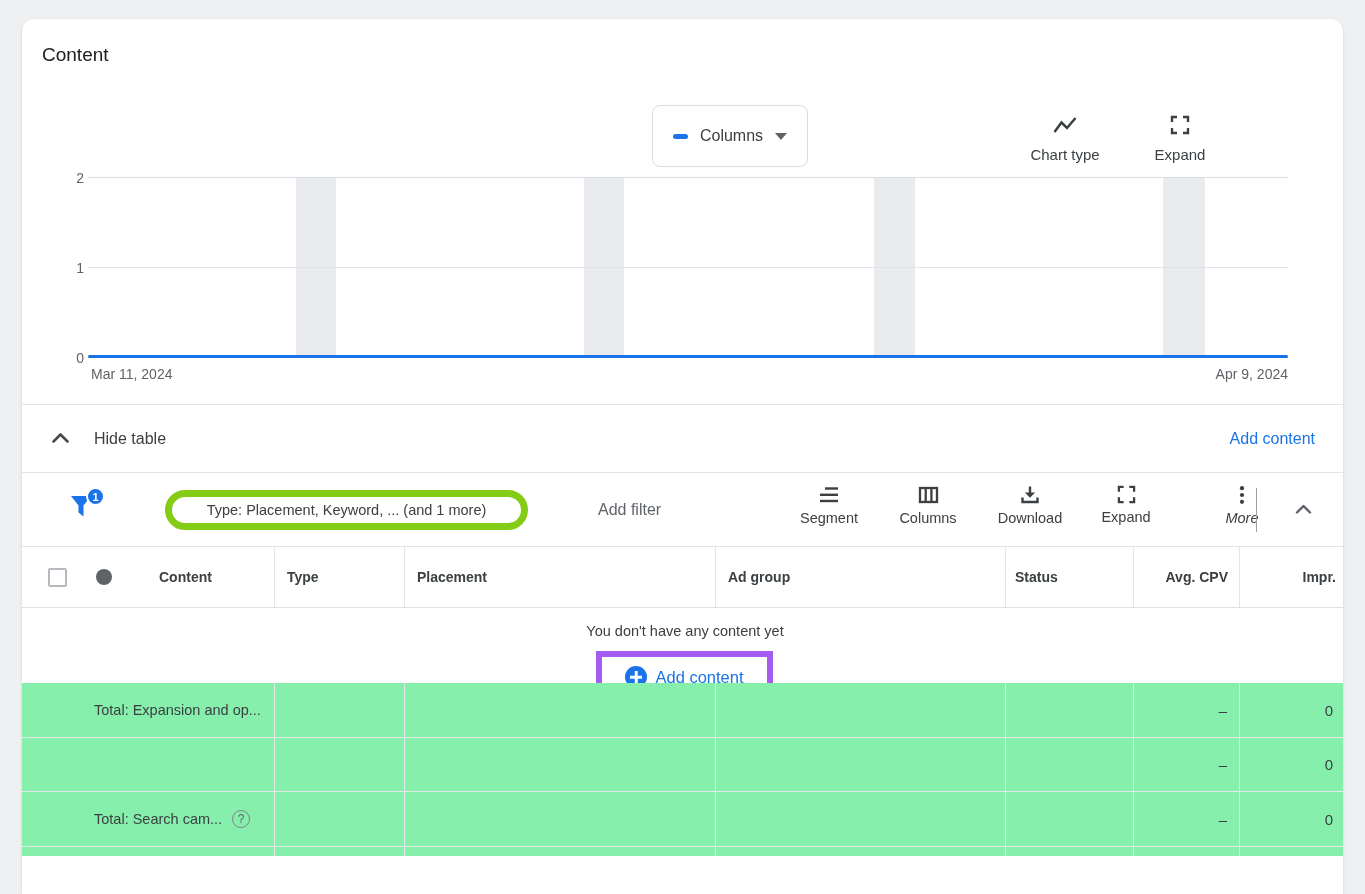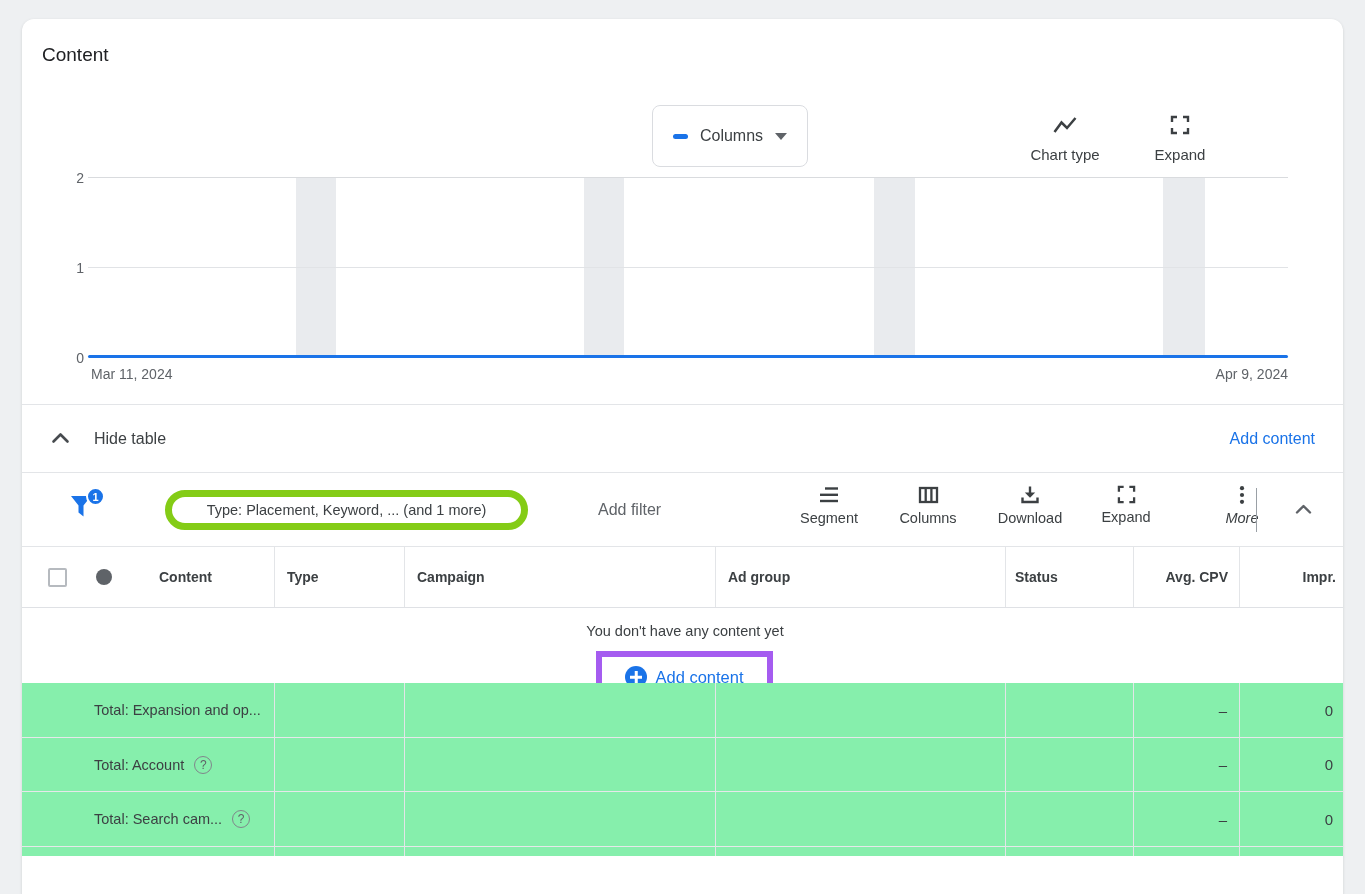--- a/index.html
+++ b/index.html
@@ -275,21 +275,21 @@
         <path d="M2 8.5 L8.5 2 L15 8.5" stroke="#5f6368" stroke-width="2.4" fill="none" stroke-linecap="round" stroke-linejoin="round"></path>
       </svg>
     </div>
   </div>
 
   <div class="thead">
     <div class="checkbox"></div>
     <div class="status-dot"></div>
     <span class="hcell" style="left:137px;">Content</span>
     <span class="hcell" style="left:265px;">Type</span>
-    <span class="hcell" style="left:395px;">Campaign</span>
+    <span class="hcell" style="left:395px;">Placement</span>
     <span class="hcell" style="left:706px;">Ad group</span>
     <span class="hcell" style="left:993px;">Status</span>
     <span class="hcell" style="right:115px;">Avg. CPV</span>
     <span class="hcell" style="right:7px;">Impr.</span>
     <div class="col-div" style="left:252px;"></div>
     <div class="col-div" style="left:382px;"></div>
     <div class="col-div" style="left:693px;"></div>
     <div class="col-div" style="left:983px;"></div>
     <div class="col-div" style="left:1111px;"></div>
     <div class="col-div" style="left:1217px;"></div>
@@ -307,24 +307,20 @@
 
   <div class="totals">
     <div class="trow" style="height:55px;">
       <span class="rlabel">
           <span>Total: Expansion and op...</span>
         </span>
       <span class="tval cpv">–</span>
       <span class="tval impr">0</span>
     </div>
     <div class="trow" style="height:54px;">
-      <span class="rlabel">
-        <span>Total: Account</span>
-        <span class="help-icon"></span>
-      </span>
       <span class="tval cpv">–</span>
       <span class="tval impr">0</span>
     </div>
     <div class="trow" style="height:55px;">
       <span class="rlabel">
         <span>Total: Search cam...</span>
         <span class="help-icon"></span>
       </span>
       <span class="tval cpv">–</span>
       <span class="tval impr">0</span>

